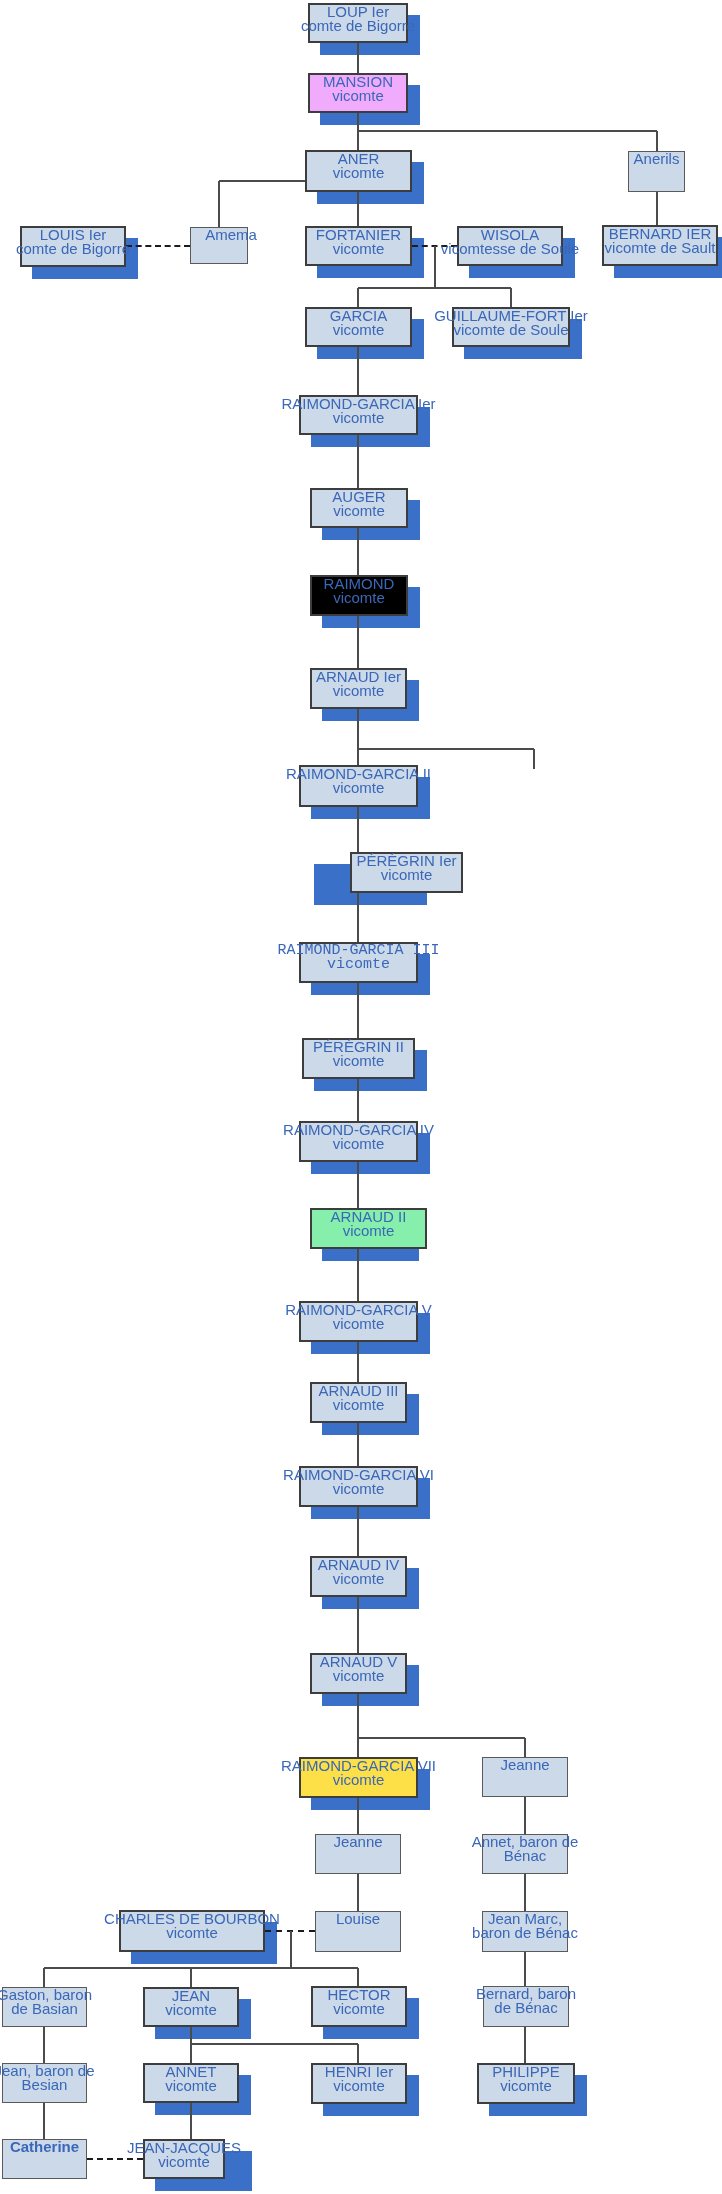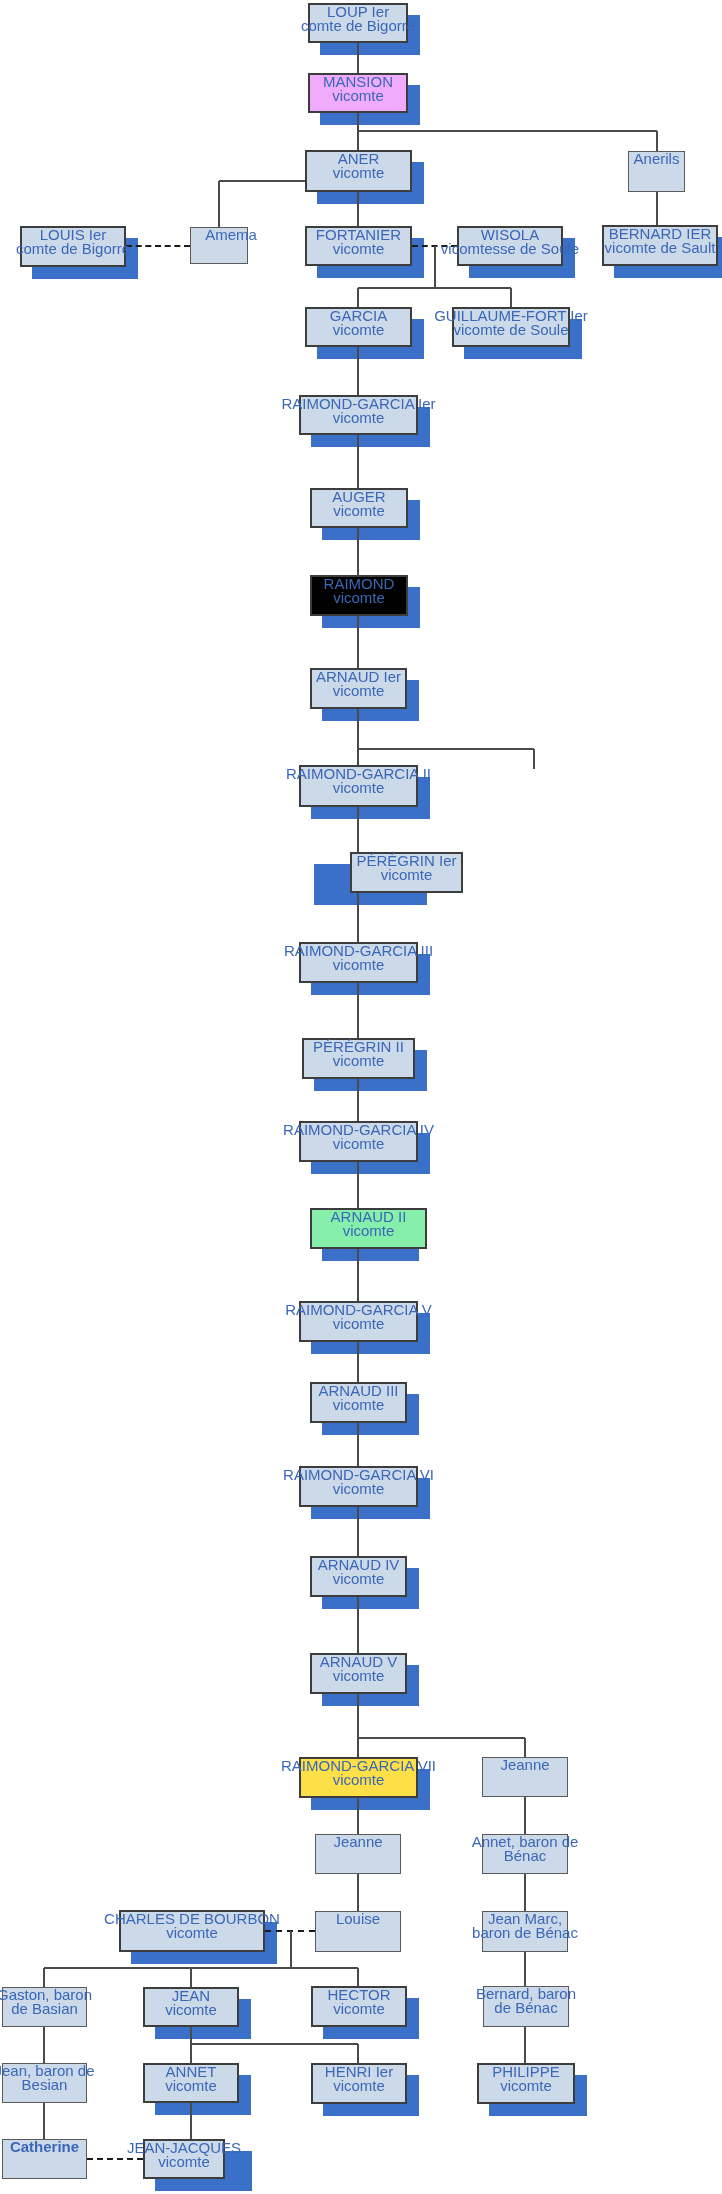--- a/index.html
+++ b/index.html
@@ -188,21 +188,21 @@
     <div class="node shadowed" style="left: 299px; top: 765px; width: 119px; height: 42px; background: rgb(204, 217, 232); color: rgb(58, 103, 184);">
       <span>RAIMOND-GARCIA II</span>
       <span>vicomte</span>
     </div>
     <div class="shadow-rect" style="left: 314px; top: 864px; width: 113px; height: 41px; background: rgb(58, 112, 200);"></div>
     <div class="node shadowed" style="left: 302px; top: 852px; width: 113px; height: 41px; background: rgb(204, 217, 232); color: rgb(58, 103, 184); margin-left: 48px;">
       <span>PÉRÉGRIN Ier</span>
       <span>vicomte</span>
     </div>
     <div class="shadow-rect" style="left: 311px; top: 954px; width: 119px; height: 41px; background: rgb(58, 112, 200);"></div>
-    <div class="node shadowed" style="left: 299px; top: 942px; width: 119px; height: 41px; background: rgb(204, 217, 232); color: rgb(58, 103, 184);">
+    <div class="node shadowed" style="left: 299px; top: 942px; width: 119px; height: 41px; background: rgb(204, 217, 232); color: rgb(58, 103, 184); font-family: Liberation Mono, monospace;">
       <span>RAIMOND-GARCIA III</span>
       <span>vicomte</span>
     </div>
     <div class="shadow-rect" style="left: 314px; top: 1050px; width: 113px; height: 41px; background: rgb(58, 112, 200);"></div>
     <div class="node shadowed" style="left: 302px; top: 1038px; width: 113px; height: 41px; background: rgb(204, 217, 232); color: rgb(58, 103, 184);">
       <span>PÉRÉGRIN II</span>
       <span>vicomte</span>
     </div>
     <div class="shadow-rect" style="left: 311px; top: 1133px; width: 119px; height: 41px; background: rgb(58, 112, 200);"></div>
     <div class="node shadowed" style="left: 299px; top: 1121px; width: 119px; height: 41px; background: rgb(204, 217, 232); color: rgb(58, 103, 184);">

